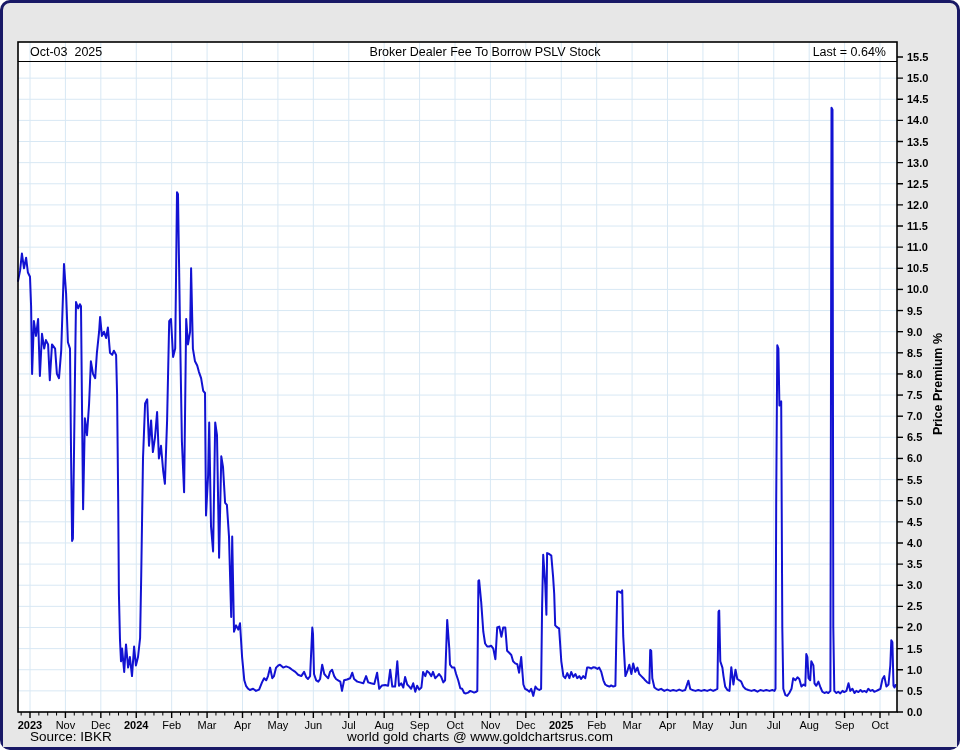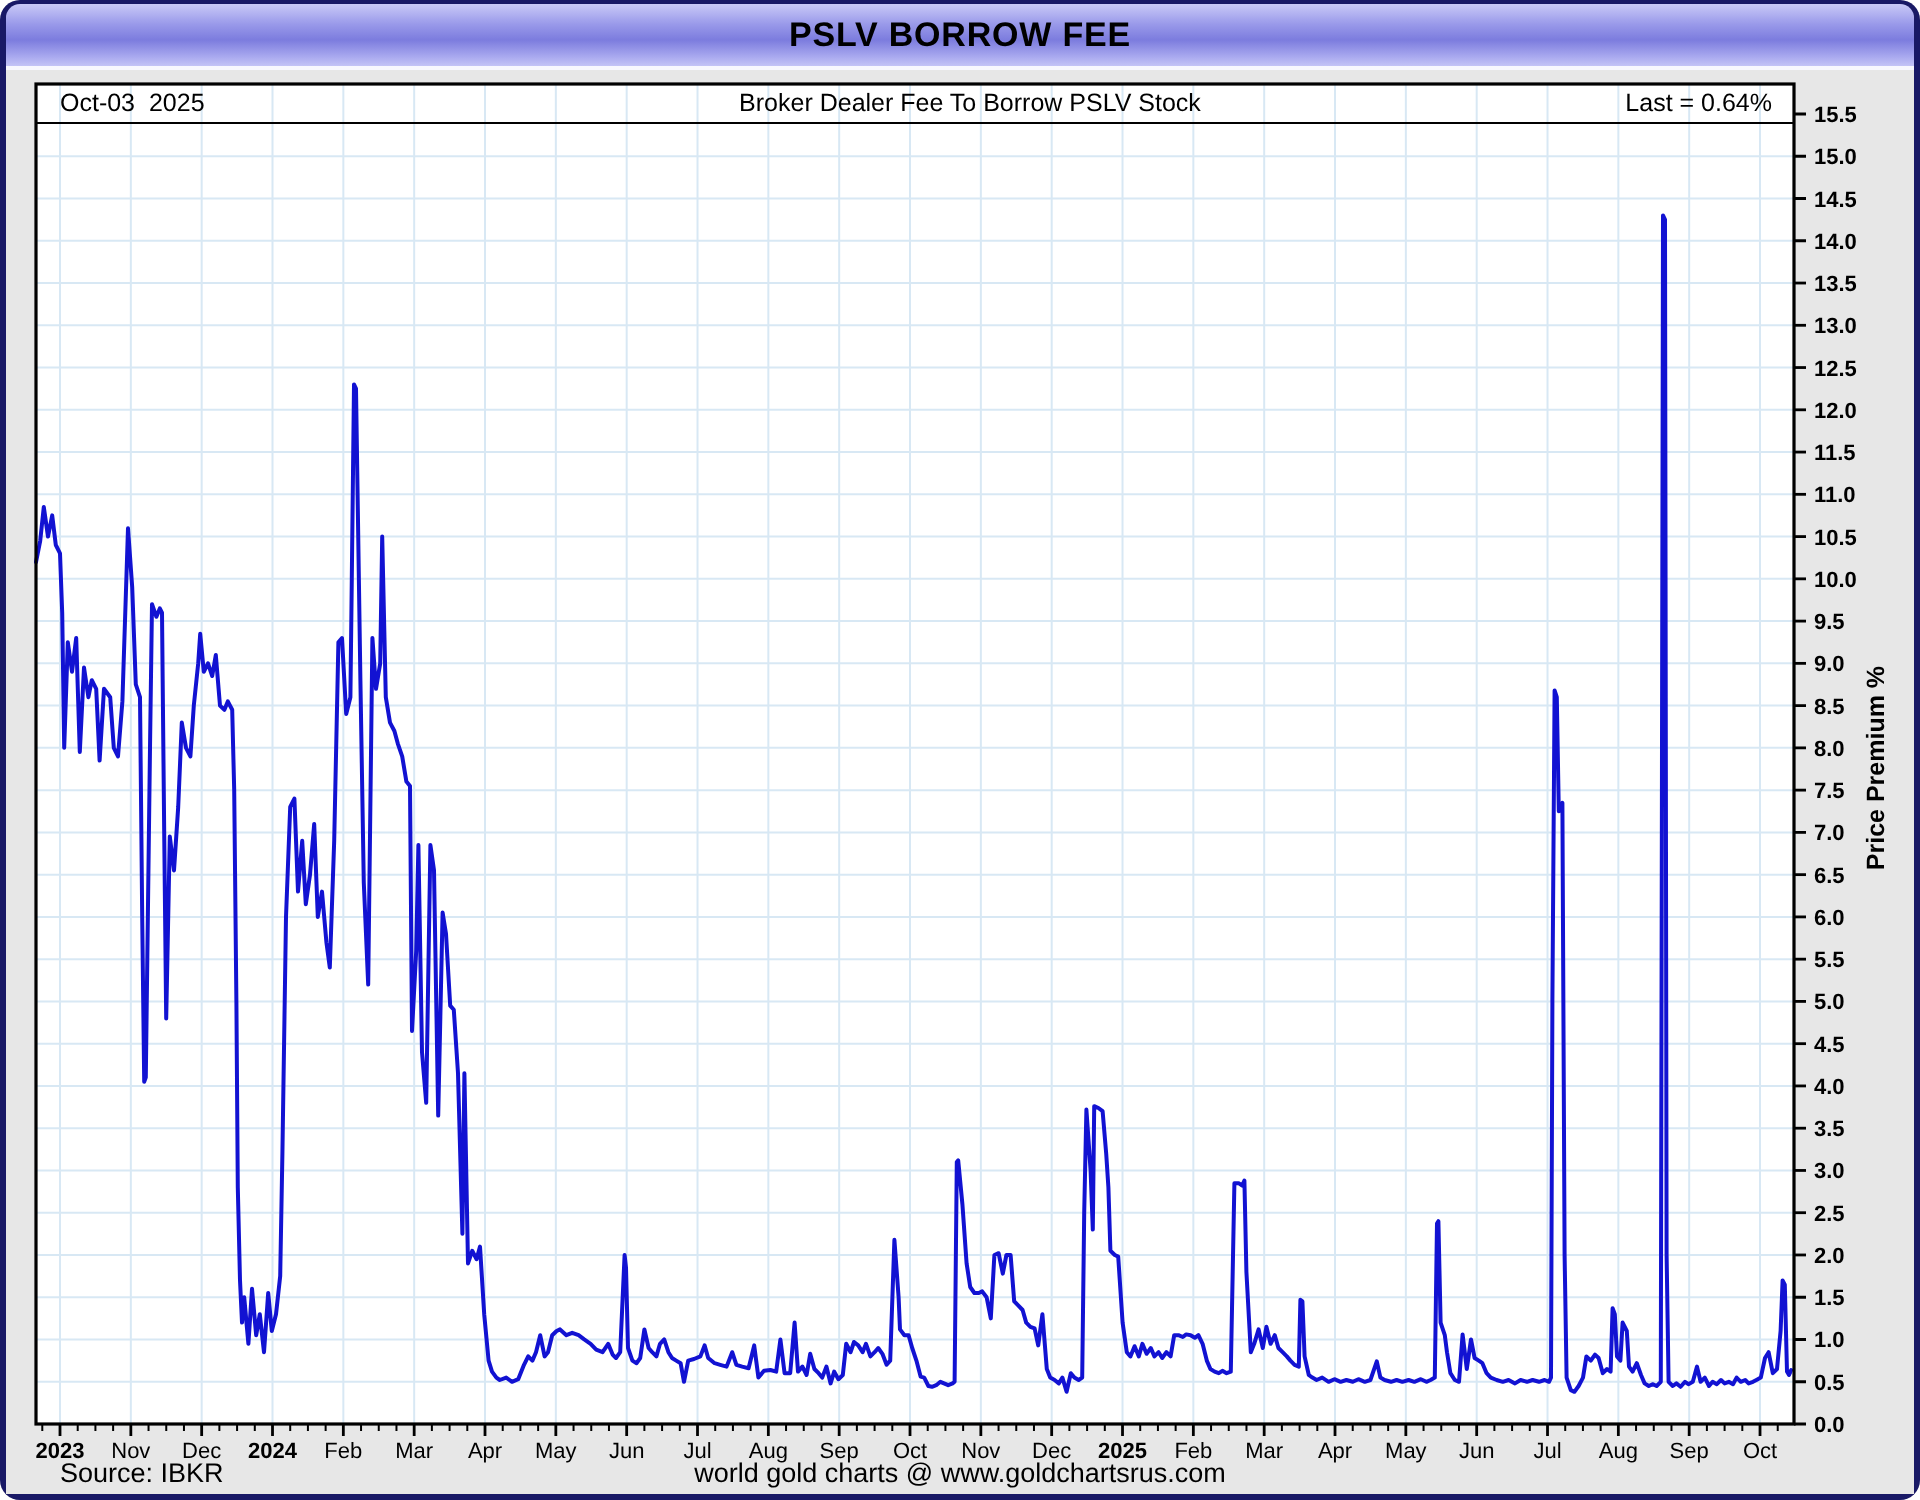--- a/index.html
+++ b/index.html
@@ -26,23 +26,20 @@
   .xlab{font-size:11px;}
   .xlab.bold{font-weight:700;}
   .ylab{font-size:11px;font-weight:700;}
   .ytitle{font-size:12.5px;font-weight:700;}
   .foot{font-size:13.5px;}
 </style>
 </head>
 <body>
 
 <div class="window">
-  <div class="titlebar">
-    <span>PSLV BORROW FEE</span>
-  </div>
   <div class="body-bg"></div>
 
   <svg id="plot" width="960" height="750" viewBox="0 0 960 750">
     <g id="gen-grid">
         <rect x="18" y="42" width="879" height="670" fill="#ffffff"></rect>
         <line x1="30" y1="42" x2="30" y2="712" stroke="#d8e8f4" stroke-width="1"></line>
         <line x1="65.417" y1="42" x2="65.417" y2="712" stroke="#d8e8f4" stroke-width="1"></line>
         <line x1="100.834" y1="42" x2="100.834" y2="712" stroke="#d8e8f4" stroke-width="1"></line>
         <line x1="136.251" y1="42" x2="136.251" y2="712" stroke="#d8e8f4" stroke-width="1"></line>
         <line x1="171.668" y1="42" x2="171.668" y2="712" stroke="#d8e8f4" stroke-width="1"></line>

